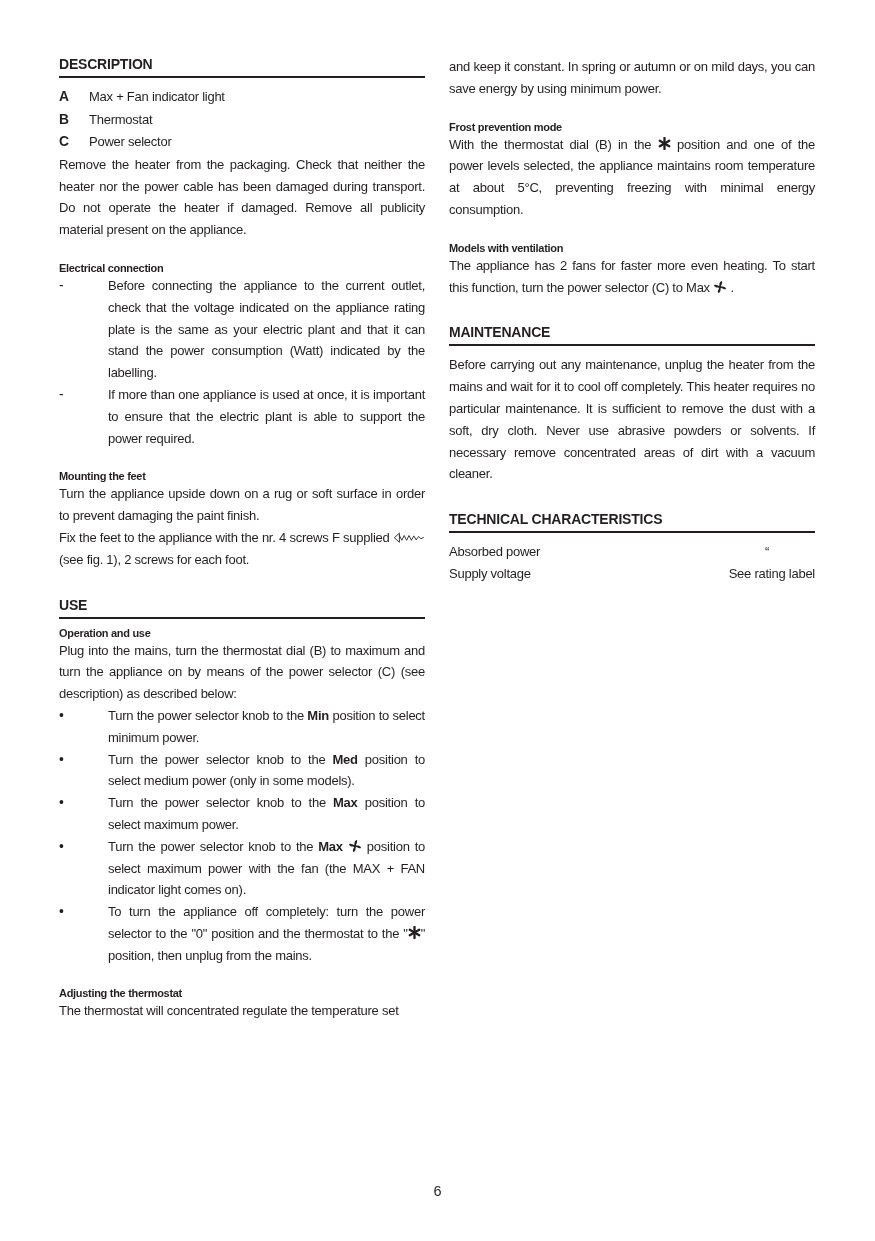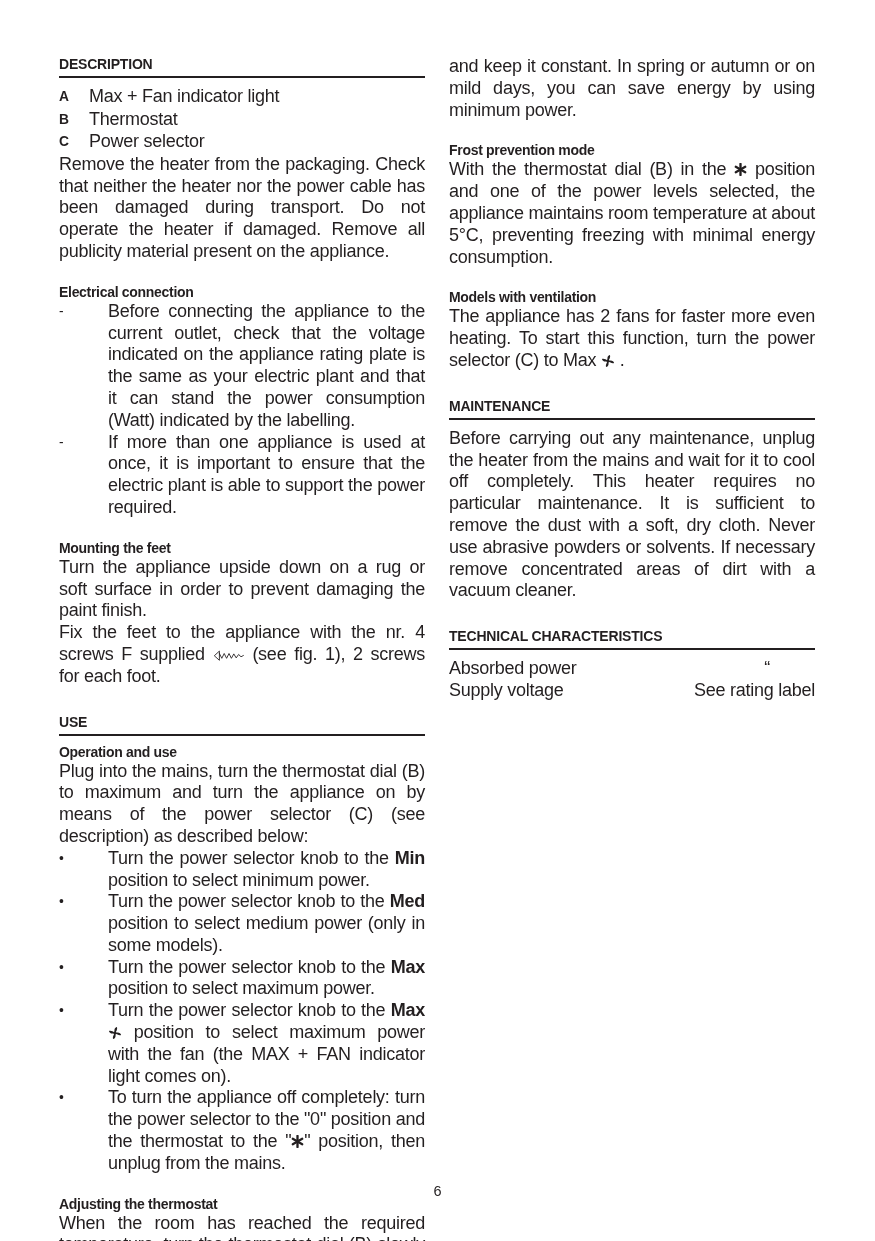--- a/index.html
+++ b/index.html
@@ -9,33 +9,33 @@
     font-family:"Liberation Sans", sans-serif;
     color:#231f20;
     position:relative;
     overflow:hidden;
   }
   .page { position:relative; width:875px; height:1241px; }
   .columns { display:flex; gap:24px; padding:56px 60px 0 59px; }
   .col { width:366px; flex:none; }
 
   p.body, .li-text, .desc-val, .tech-label, .tech-value {
-    font-size:18px; line-height:21.8px; letter-spacing:-0.25px;
+    font-size:13px; line-height:21.8px; letter-spacing:-0.25px;
   }
   p.body { text-align:justify; }
 
   h2.section {
     font-size:14px; font-weight:700; letter-spacing:-0.2px;
     border-bottom:2px solid #231f20;
     padding-bottom:4px; margin:26px 0 8px 0;
   }
   h2.section.first { margin-top:0; }
 
   h3.sub {
-    font-size:14px; font-weight:700; letter-spacing:-0.3px;
+    font-size:11px; font-weight:700; letter-spacing:-0.3px;
     margin:21px 0 1px 0;
   }
 
   .desc-list { margin-top:2px; }
   .desc-row { display:flex; line-height:22.6px; }
   .desc-key { width:30px; flex:none; font-weight:700; font-size:13.8px; letter-spacing:-0.25px; }
   .desc-val { flex:1; }
 
   .list { list-style:none; }
   .li { display:flex; }
@@ -135,21 +135,20 @@
                   <g stroke="#231f20" stroke-width="2.5" stroke-linecap="round">
                     <line x1="7" y1="1" x2="7" y2="13"></line>
                     <line x1="1.9" y1="4.1" x2="12.1" y2="9.9"></line>
                     <line x1="1.9" y1="9.9" x2="12.1" y2="4.1"></line>
                   </g>
                 </svg></span><span>" position, then unplug from the mains.</span></span>
         </li>
       </ul>
 
       <h3 class="sub">Adjusting the thermostat</h3>
-      <p class="body">When the room has reached the required temperature, turn the thermostat dial (B) slowly anticlockwise until you hear a click and no further.</p>
       <p class="body">The thermostat will concentrated regulate the temperature set</p>
 
     </div>
 
     <div class="col">
 
       <p class="body">and keep it constant. In spring or autumn or on mild days, you can save energy by using minimum power.</p>
 
       <h3 class="sub">Frost prevention mode</h3>
       <p class="body"><span>With the thermostat dial (B) in the </span><span class="inline-icon snowflake"><svg width="13" height="13" viewBox="0 0 14 14">

